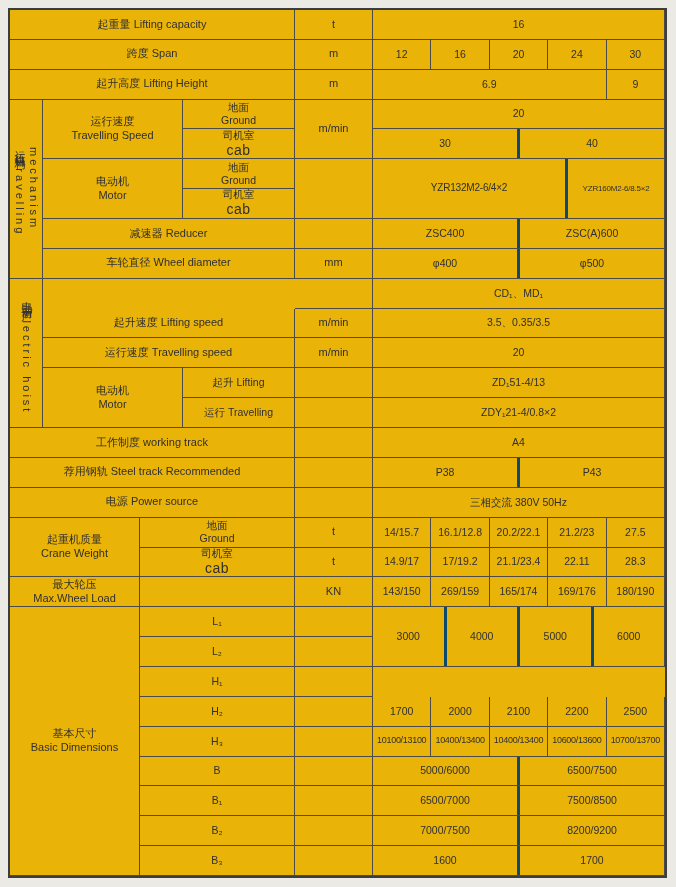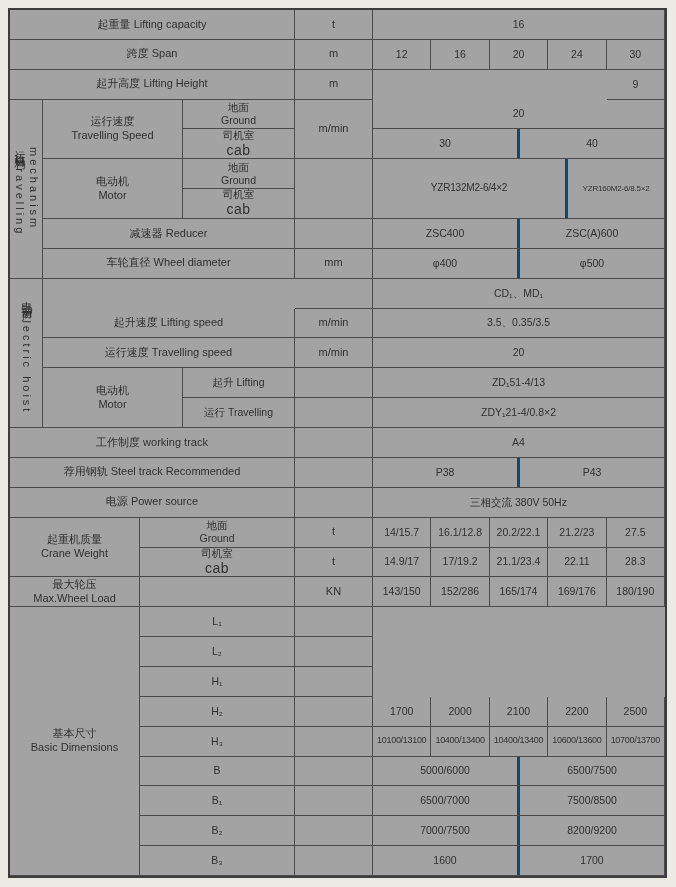--- a/index.html
+++ b/index.html
@@ -10,21 +10,21 @@
     color:#303030;
   }
   .sheet { position:relative; width:676px; height:887px; background:#eceae5; }
   .crane-table {
     position:absolute; left:8px; top:8px;
     width:659px; height:870px;
     display:grid;
     grid-template-columns:33px 97px 43px 112px 78px repeat(5,1fr);
     grid-template-rows:repeat(29,1fr);
     border:2px solid #3d3d3d;
-    background:#a3a3a3;
+    background:#eab308;
     box-sizing:border-box;
   }
   .cell {
     border-right:1px solid #4b4b4b;
     border-bottom:1px solid #4b4b4b;
     display:flex; flex-direction:column;
     align-items:center; justify-content:center;
     text-align:center; overflow:hidden;
     font-size:11px; line-height:1.25;
     box-sizing:border-box;
@@ -60,20 +60,21 @@
     <div class="cell" style="grid-area:2/1/3/5">跨度 Span</div>
     <div class="cell" style="grid-area:2/5/3/6">m</div>
     <div class="cell val" style="grid-area:2/6/3/7">12</div>
     <div class="cell val" style="grid-area:2/7/3/8">16</div>
     <div class="cell val" style="grid-area:2/8/3/9">20</div>
     <div class="cell val" style="grid-area:2/9/3/10">24</div>
     <div class="cell val" style="grid-area:2/10/3/11">30</div>
 
     <div class="cell" style="grid-area:3/1/4/5">起升高度 Lifting Height</div>
     <div class="cell" style="grid-area:3/5/4/6">m</div>
+    <div class="cell val" style="grid-area:3/6/4/10">6.9</div>
     <div class="cell val" style="grid-area:3/10/4/11">9</div>
 
     <div class="cell vert" style="grid-area:4/1/10/2">运行机构 Travelling mechanism</div>
 
     <div class="cell two-line" style="grid-area:4/2/6/4">
       <span>运行速度</span>
       <span>Travelling Speed</span>
     </div>
     <div class="cell two-line sub" style="grid-area:4/4/5/5">
       <span>地面</span>
@@ -187,32 +188,38 @@
     <div class="cell val" style="grid-area:19/9/20/10">22.11</div>
     <div class="cell val" style="grid-area:19/10/20/11">28.3</div>
 
     <div class="cell two-line" style="grid-area:20/1/21/3">
       <span>最大轮压</span>
       <span>Max.Wheel Load</span>
     </div>
     <div class="cell" style="grid-area:20/3/21/5"></div>
     <div class="cell" style="grid-area:20/5/21/6">KN</div>
     <div class="cell val" style="grid-area:20/6/21/7">143/150</div>
-    <div class="cell val" style="grid-area:20/7/21/8">152/286</div>
+    <div class="cell val" style="grid-area:20/7/21/8">269/159</div>
     <div class="cell val" style="grid-area:20/8/21/9">165/174</div>
     <div class="cell val" style="grid-area:20/9/21/10">169/176</div>
     <div class="cell val" style="grid-area:20/10/21/11">180/190</div>
 
     <div class="cell two-line" style="grid-area:21/1/30/3">
       <span>基本尺寸</span>
       <span>Basic Dimensions</span>
     </div>
 
     <div class="cell sub" style="grid-area:21/3/22/5">L₁</div>
     <div class="cell" style="grid-area:21/5/22/6"></div>
+    <div class="cell split" style="grid-area:21/6/23/11">
+      <div>3000</div>
+      <div>4000</div>
+      <div>5000</div>
+      <div>6000</div>
+    </div>
     <div class="cell sub" style="grid-area:22/3/23/5">L₂</div>
     <div class="cell" style="grid-area:22/5/23/6"></div>
 
     <div class="cell sub" style="grid-area:23/3/24/5">H₁</div>
     <div class="cell" style="grid-area:23/5/24/6"></div>
 
     <div class="cell sub" style="grid-area:24/3/25/5">H₂</div>
     <div class="cell" style="grid-area:24/5/25/6"></div>
     <div class="cell val" style="grid-area:24/6/25/7">1700</div>
     <div class="cell val" style="grid-area:24/7/25/8">2000</div>

